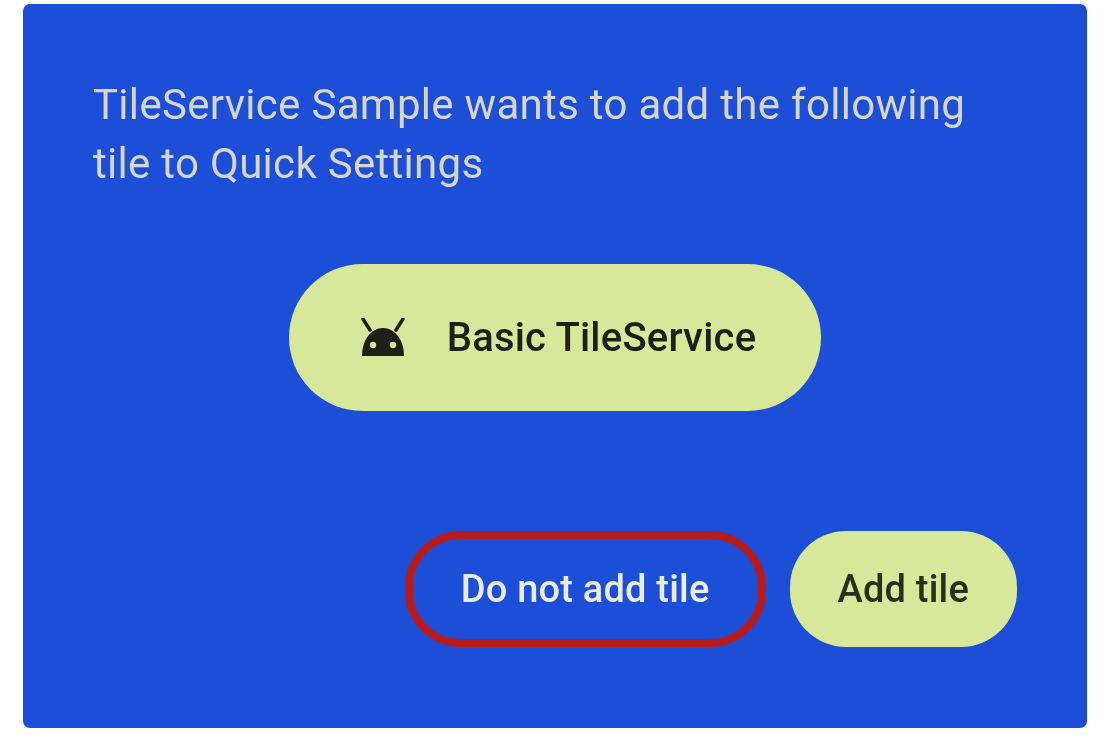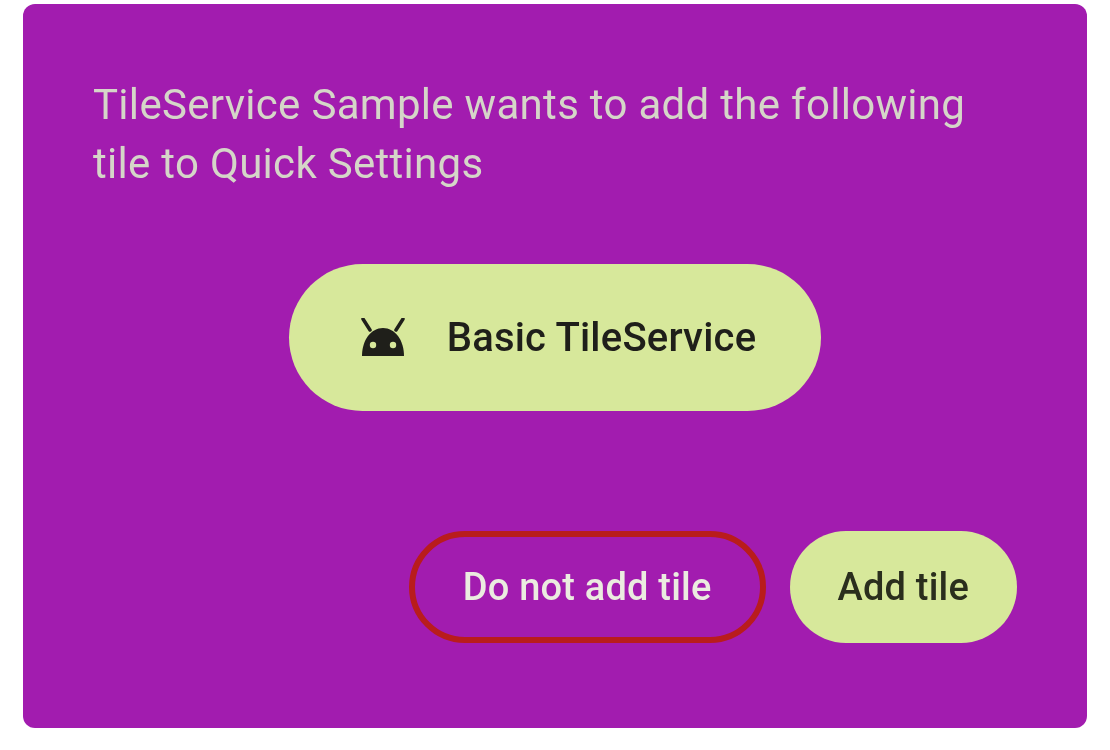--- a/index.html
+++ b/index.html
@@ -12,22 +12,22 @@
       background: #ffffff;
       font-family: 'Roboto', -apple-system, BlinkMacSystemFont, sans-serif;
       display: flex;
       align-items: flex-start;
       justify-content: flex-start;
       min-height: 750px;
       padding: 0;
     }
     
     .dialog {
-      background: #a21caf;
-      border-radius: 12px;
+      background: #1d4ed8;
+      border-radius: 7px;
       width: 1064px;
       margin: 4px 23px;
       padding: 72px 70px 52px 70px;
       min-height: 724px;
       position: relative;
     }
     
     .dialog-title {
       color: #d5d6c8;
       font-size: 42px;
@@ -78,21 +78,21 @@
       font-size: 38px;
       font-weight: 500;
       cursor: pointer;
       letter-spacing: 0.2px;
       border: none;
       font-family: inherit;
     }
     
     .button-outlined {
       background: transparent;
-      border: 6px solid #b91c1c;
+      border: 8px solid #b91c1c;
       color: #ebece0;
     }
     
     .button-filled {
       background: #d7e89b;
       color: #2a2e1d;
     }
   </style>
 </head>
 <body>

